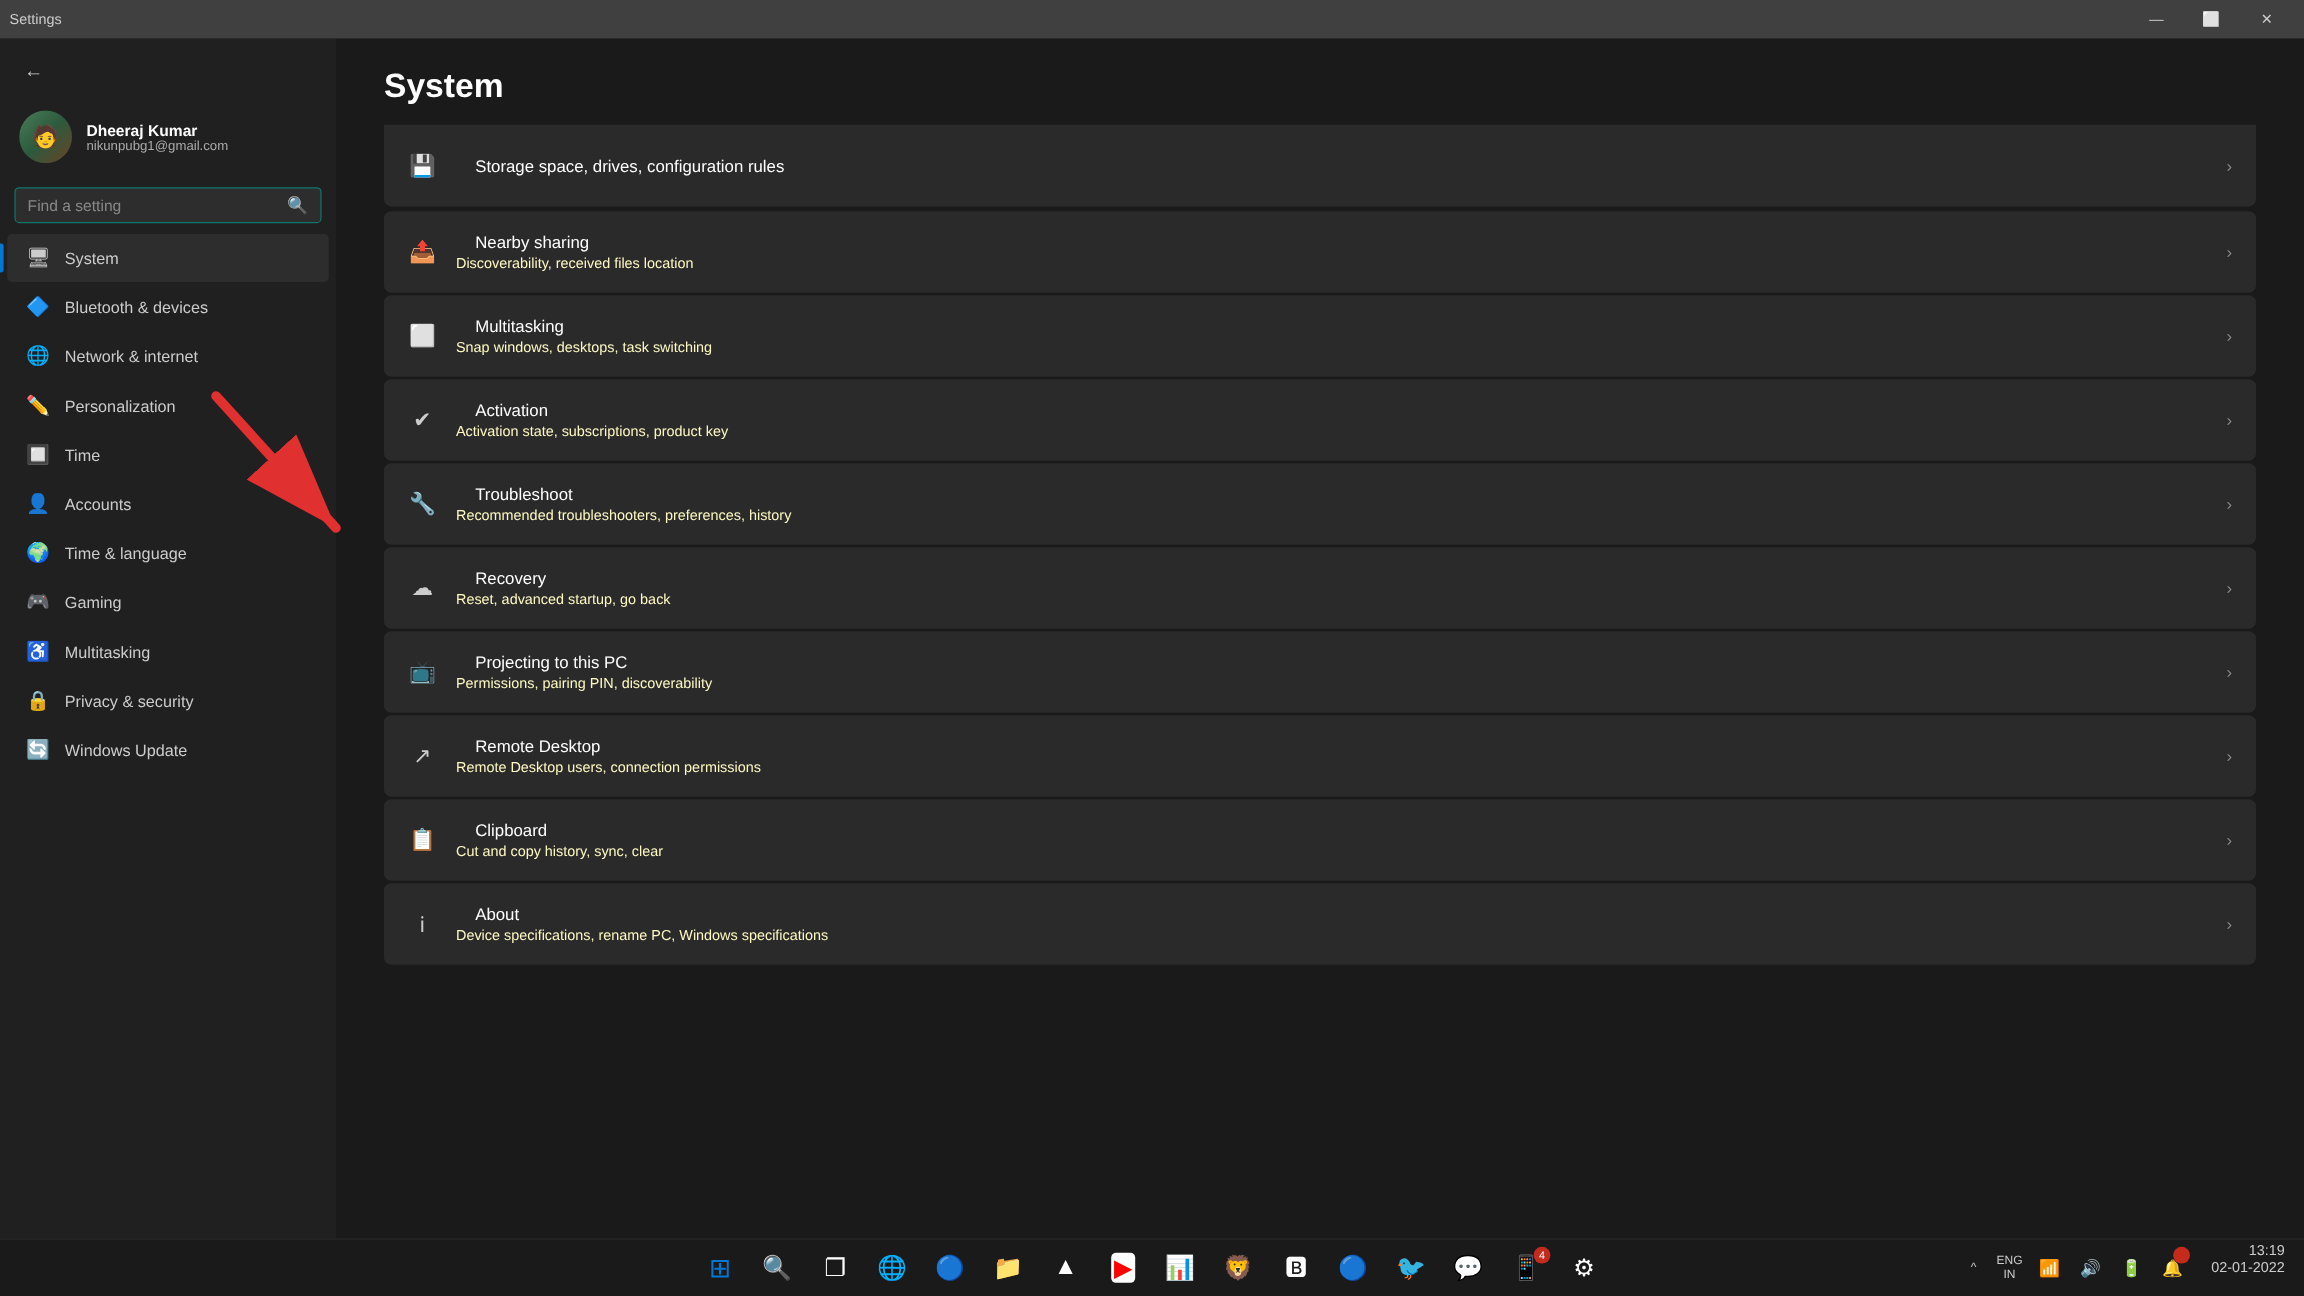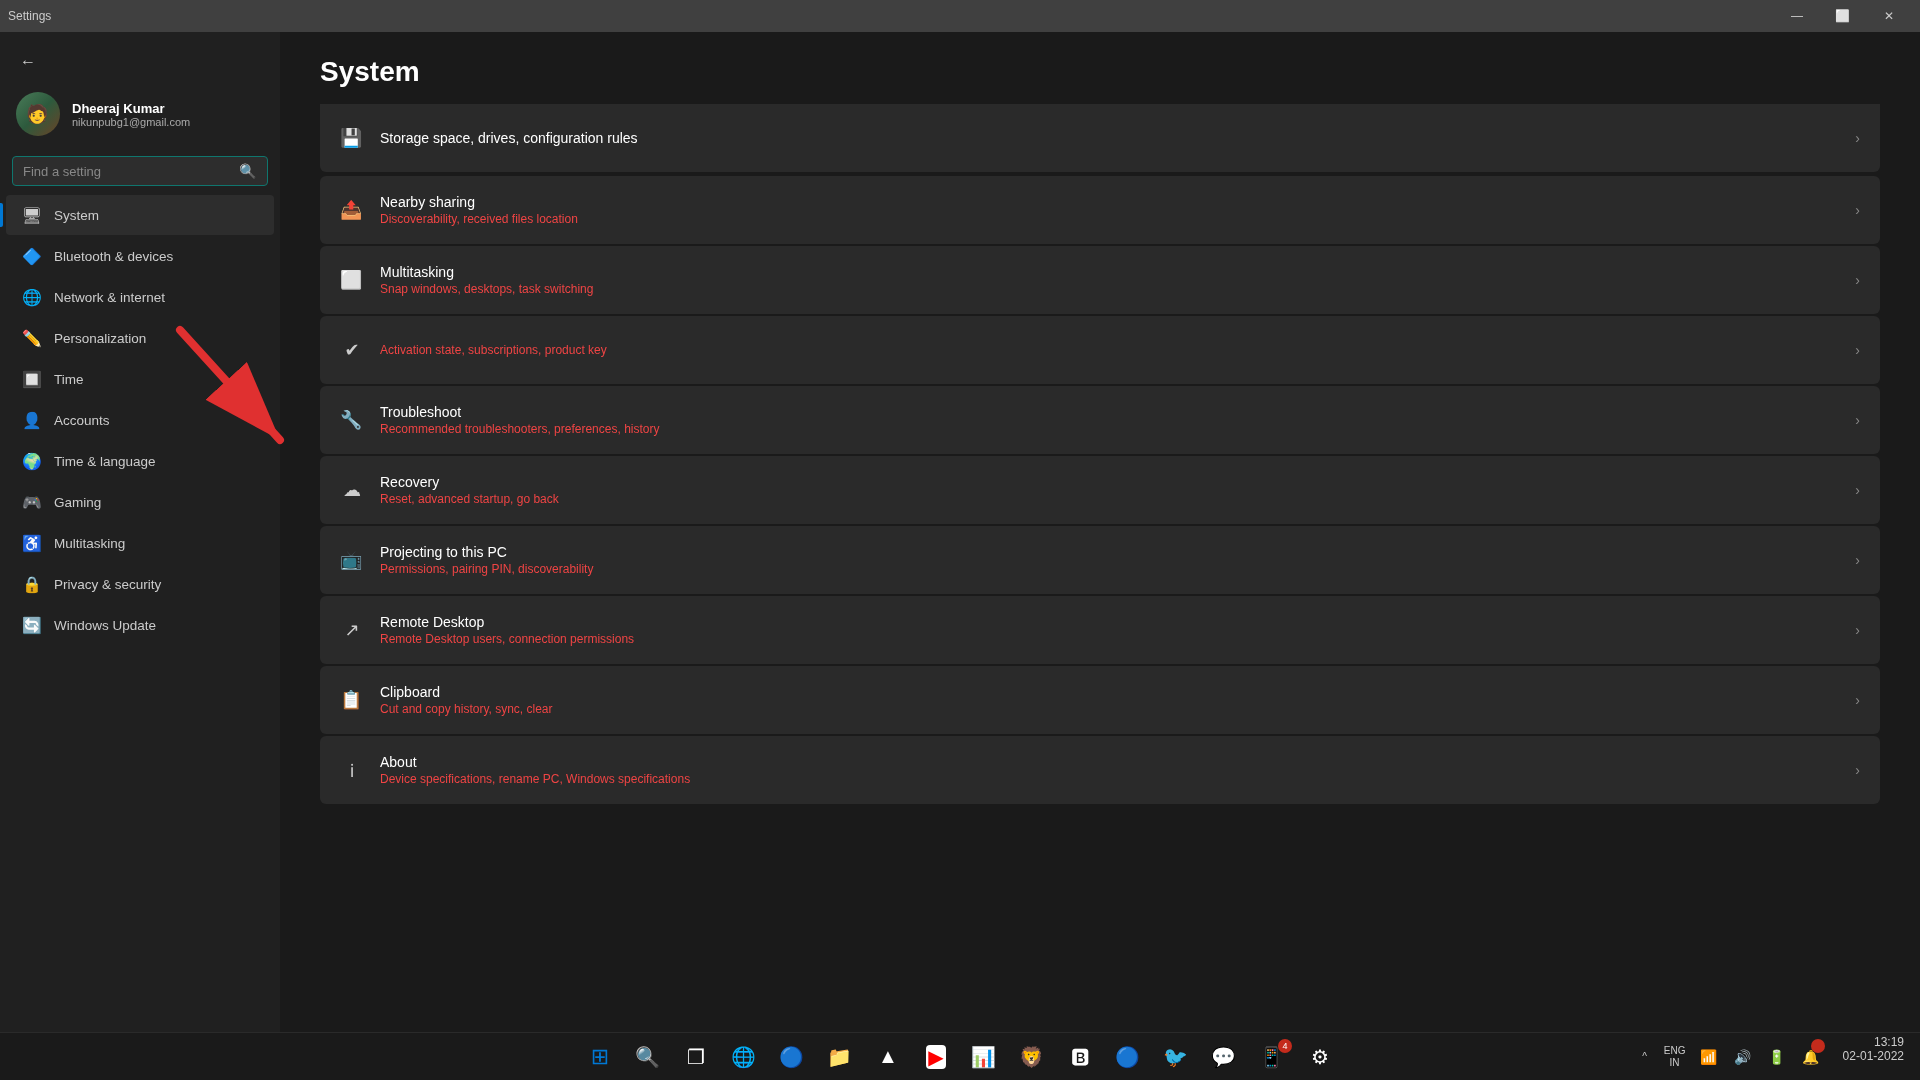--- a/index.html
+++ b/index.html
@@ -221,24 +221,25 @@
     .settings-item-text {
       flex: 1;
       display: flex;
       flex-direction: column;
       gap: 2px;
     }
     .settings-item-title {
       font-size: 14px;
       color: #fff;
       font-weight: 500;
+      margin-left: 16px;
     }
     .settings-item-desc {
       font-size: 12px;
-      color: #ef4444;
+      color: #fef9c3;
     }
     .settings-item-arrow {
       color: #888;
       font-size: 14px;
     }
 
     
     .red-arrow {
       position: absolute;
       top: 310px;
@@ -447,20 +448,21 @@
       <span class="settings-item-icon">⬜</span>
       <span class="settings-item-text">
         <span class="settings-item-title">Multitasking</span>
         <span class="settings-item-desc">Snap windows, desktops, task switching</span>
       </span>
       <span class="settings-item-arrow">›</span>
     </div>
         <div class="settings-item">
       <span class="settings-item-icon">✔</span>
       <span class="settings-item-text">
+        <span class="settings-item-title">Activation</span>
         <span class="settings-item-desc">Activation state, subscriptions, product key</span>
       </span>
       <span class="settings-item-arrow">›</span>
     </div>
         <div class="settings-item">
       <span class="settings-item-icon">🔧</span>
       <span class="settings-item-text">
         <span class="settings-item-title">Troubleshoot</span>
         <span class="settings-item-desc">Recommended troubleshooters, preferences, history</span>
       </span>

